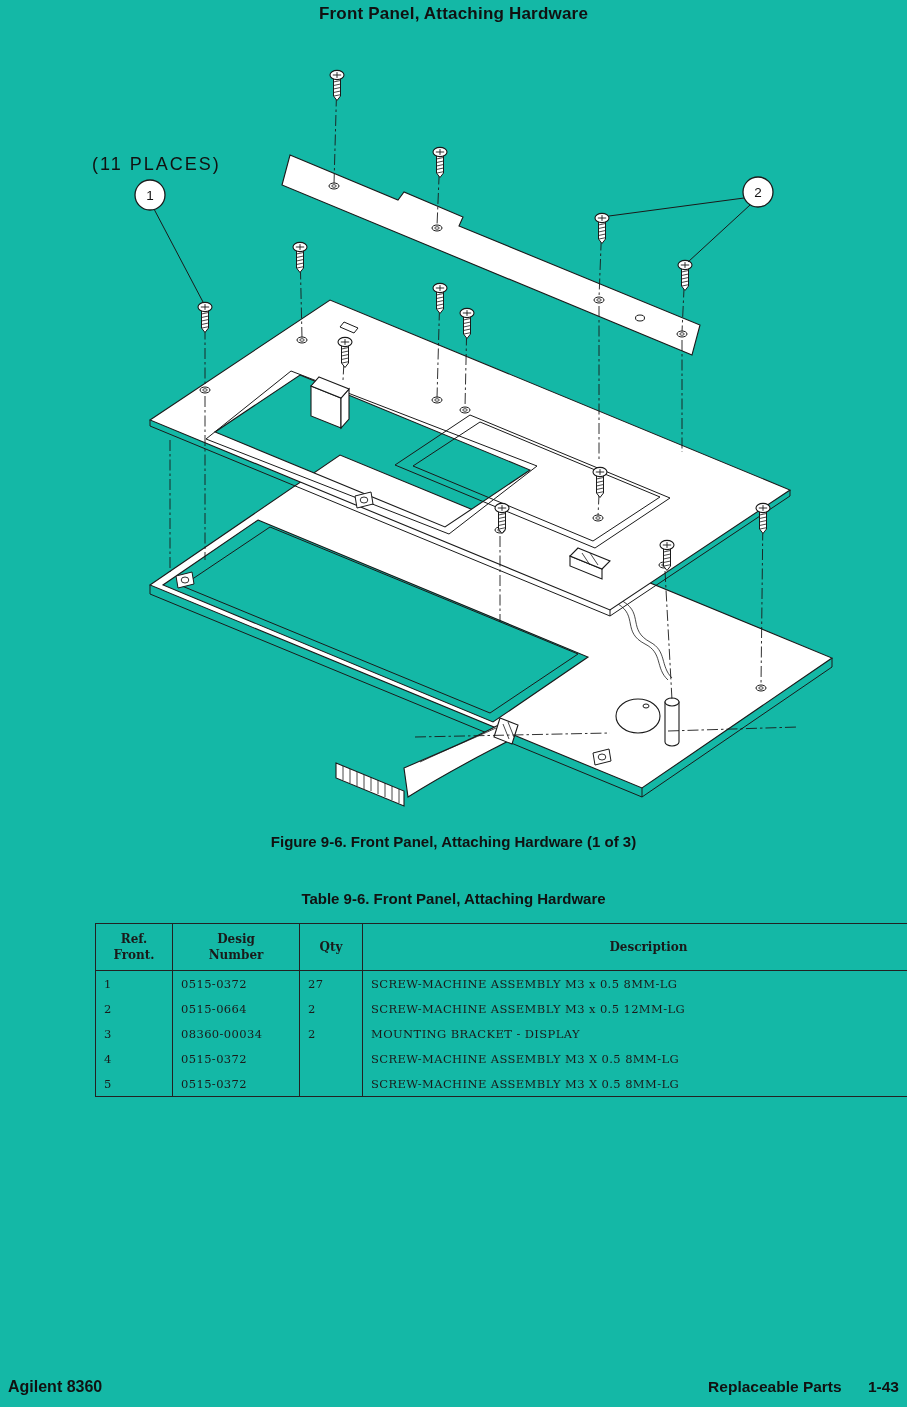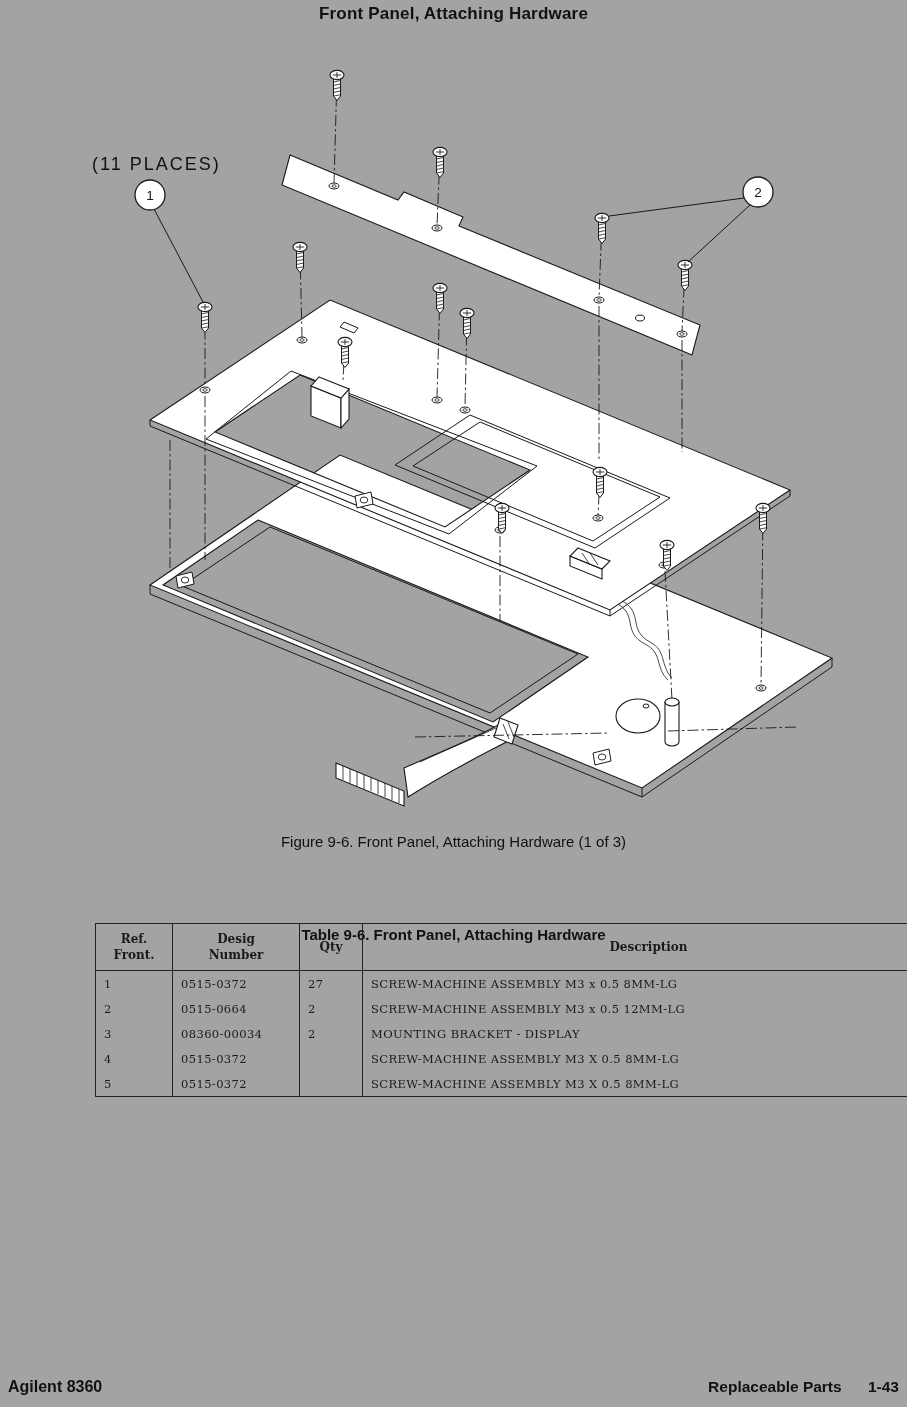--- a/index.html
+++ b/index.html
@@ -1,32 +1,32 @@
 <!DOCTYPE html>
 <html><head>
 <meta charset="utf-8">
 <style>
   html,body{margin:0;padding:0;background:#e8e8e8;}
   .page{
     position:relative;width:907px;height:1407px;margin:0 auto;
-    background:#a3a3a3;overflow:hidden;
+    background:#14b8a6;overflow:hidden;
     font-family:"Liberation Sans",sans-serif;color:#111;
   }
   .doc-title{
     position:absolute;top:4px;left:0;width:100%;text-align:center;
     font-size:17px;font-weight:bold;letter-spacing:.2px;
   }
   svg.diagram{position:absolute;top:45px;left:0;}
   .fig-caption{
     position:absolute;top:833px;left:0;width:100%;text-align:center;
-    font-size:15px;font-weight:normal;
+    font-size:15px;font-weight:bold;
   }
   .tbl-title{
     position:absolute;top:890px;left:0;width:100%;text-align:center;
-    font-size:15px;font-weight:bold;margin-top:36px;
+    font-size:15px;font-weight:bold;
   }
   .tablewrap{position:absolute;top:923px;left:95px;width:840px;}
   table.parts{
     width:100%;border-collapse:collapse;border:1.4px solid #222;
     font-family:"DejaVu Serif",serif;font-size:11.5px;color:#1a1a1a;
     table-layout:fixed;
   }
   table.parts th,table.parts td{border-left:1px solid #222;}
   table.parts th:first-child,table.parts td:first-child{border-left:none;}
   table.parts thead th{

